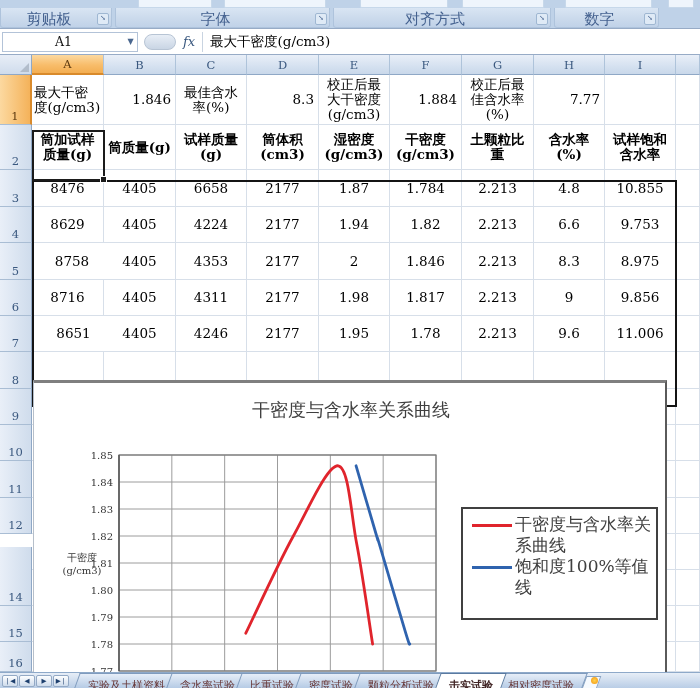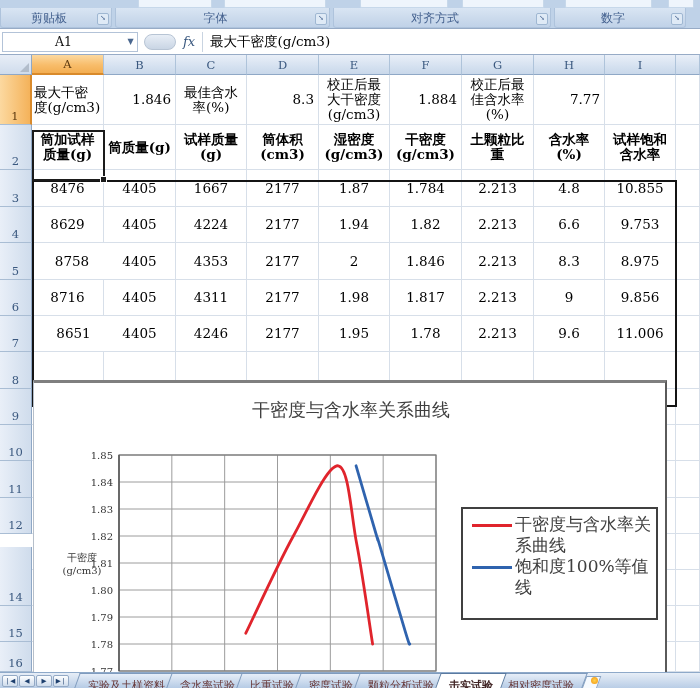--- a/index.html
+++ b/index.html
@@ -4,21 +4,21 @@
 <style>
   html,body{margin:0;padding:0;width:700px;height:688px;overflow:hidden;
     font-family:"DejaVu Serif","Liberation Serif",serif;}
   #app{position:relative;width:700px;height:688px;background:#eef3fa;overflow:hidden;}
 
   
   #ribbon{position:absolute;left:0;top:0;width:700px;height:28px;background:#bfd2e8;}
   .frag{position:absolute;top:0;height:7px;background:#eff5fc;border:1px solid #c7d8ea;border-top:none;border-radius:0 0 2px 2px;}
   .rgroup{position:absolute;top:8px;height:20px;background:linear-gradient(#d9e5f3,#cbdaec 55%,#c0d2e8);
     border:1px solid #aec3dc;border-top:none;border-radius:0 0 3px 3px;box-sizing:border-box;}
-  .rgroup .glabel{position:absolute;left:0;right:14px;top:2px;text-align:center;font-size:12px;color:#44618f;}
+  .rgroup .glabel{position:absolute;left:0;right:14px;top:2px;text-align:center;font-size:15px;color:#44618f;}
   .dlg{position:absolute;right:2px;bottom:2px;width:10px;height:10px;font-size:7px;line-height:9px;text-align:center;
     color:#44618f;background:#dfeaf6;border:1px solid #9fb7d2;border-radius:2px;}
 
   
   #fbar{position:absolute;left:0;top:28px;width:700px;height:27px;background:#fff;border-top:1px solid #97abc6;
     border-bottom:1px solid #97abc6;box-sizing:border-box;display:flex;align-items:center;}
   #namebox{width:136px;height:20px;margin-left:2px;border:1px solid #b3c3d8;display:flex;align-items:center;box-sizing:border-box;background:#fff;}
   #namebox .nbtext{flex:1;text-align:center;font-size:12.5px;color:#111;}
   .nb-arrow{width:13px;font-size:8px;color:#4a678f;text-align:center;}
   .pill{width:32px;height:16px;margin-left:6px;border-radius:8px;background:linear-gradient(#e8eef6,#c9d5e4);border:1px solid #b7c4d4;box-sizing:border-box;}
@@ -96,21 +96,21 @@
         <div class="dlg">↘</div>
       </div>
       <div class="rgroup" style="left: 115px; width: 215px;">
         <div class="glabel">字体</div>
         <div class="dlg">↘</div>
       </div>
       <div class="rgroup" style="left: 333px; width: 218px;">
         <div class="glabel">对齐方式</div>
         <div class="dlg">↘</div>
       </div>
-      <div class="rgroup" style="left: 554px; width: 132px;">
+      <div class="rgroup" style="left: 554px; width: 105px;">
         <div class="glabel">数字</div>
         <div class="dlg">↘</div>
       </div>
     </div>
 
   <div id="fbar">
     <div id="namebox">
       <span class="nbtext">A1</span>
       <span class="nb-arrow">▼</span>
     </div>
@@ -211,21 +211,21 @@
           <span>试样饱和含水率</span>
         </div>
         <div class="cell al-c" style="left: 676px; width: 24px; top: 70px; height: 45px;"></div>
         <div class="cell al-c" style="left: 32px; width: 72px; top: 115px; height: 37px;">
           <span>8476</span>
         </div>
         <div class="cell al-c" style="left: 104px; width: 72px; top: 115px; height: 37px;">
           <span>4405</span>
         </div>
         <div class="cell al-c" style="left: 176px; width: 71px; top: 115px; height: 37px;">
-          <span>1667</span>
+          <span>6658</span>
         </div>
         <div class="cell al-c" style="left: 247px; width: 72px; top: 115px; height: 37px;">
           <span>2177</span>
         </div>
         <div class="cell al-c" style="left: 319px; width: 71px; top: 115px; height: 37px; text-align: center;">
           <span>1.87</span>
         </div>
         <div class="cell al-c" style="left: 390px; width: 72px; top: 115px; height: 37px;">
           <span>1.784</span>
         </div>

